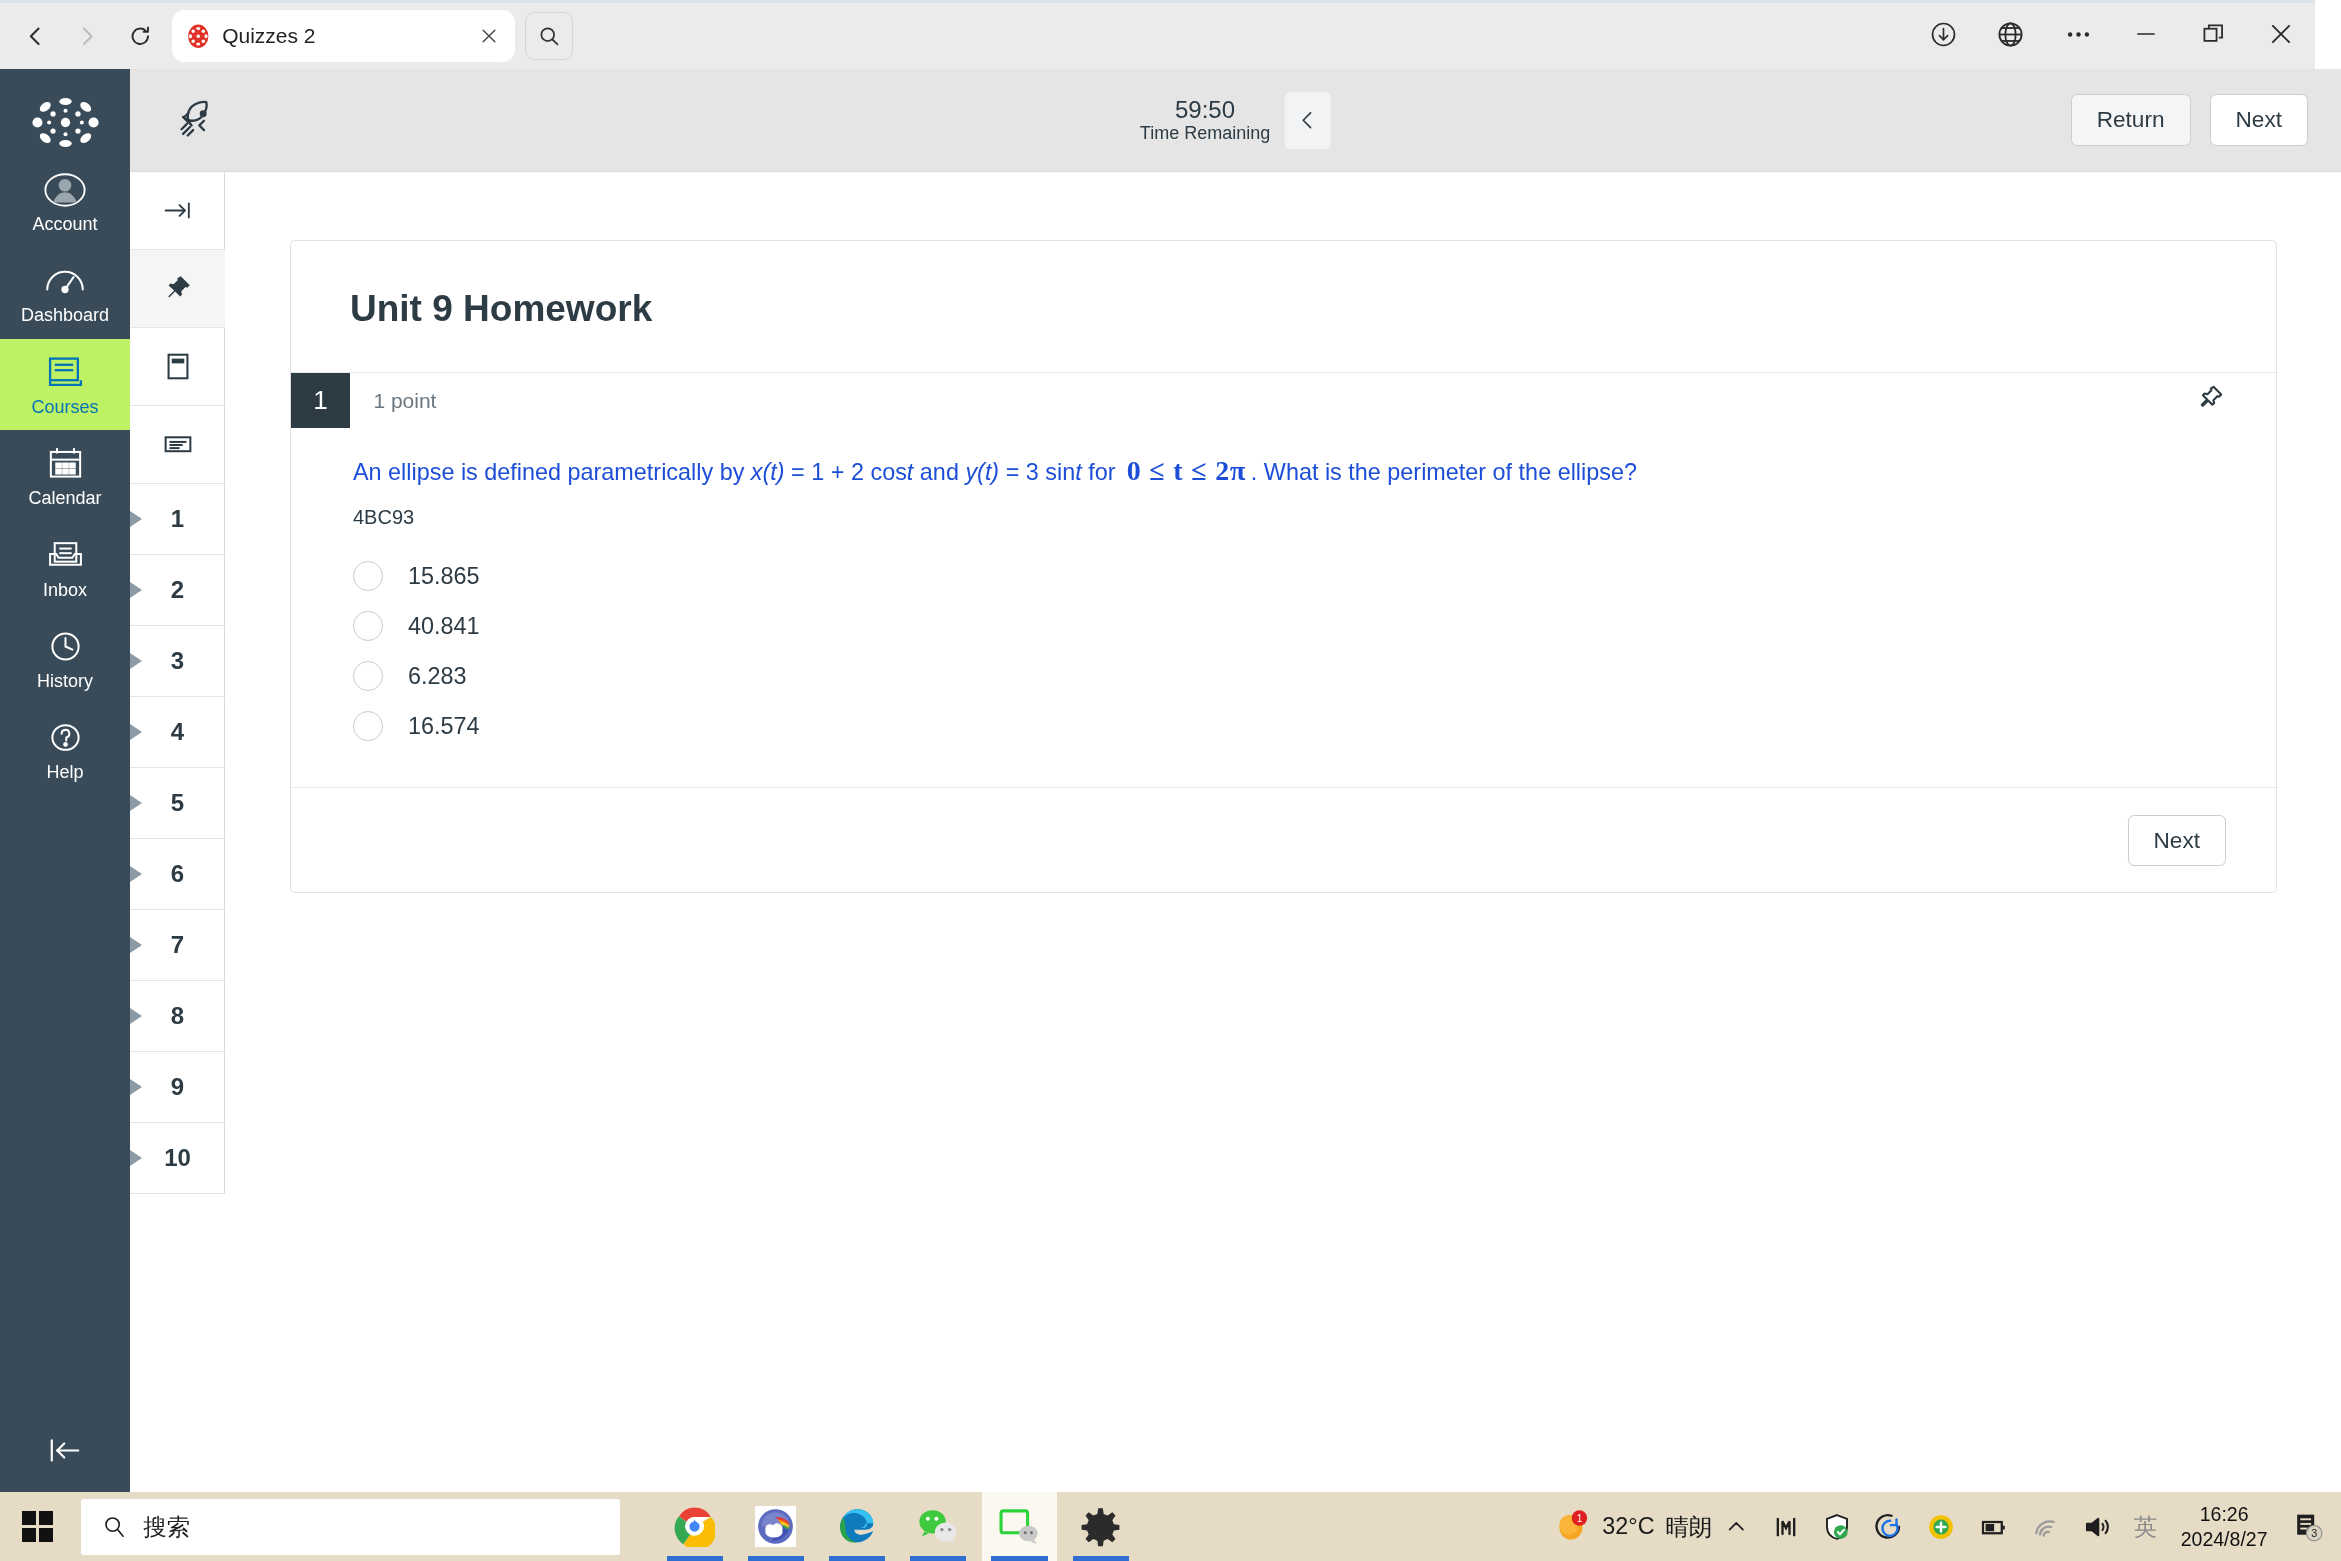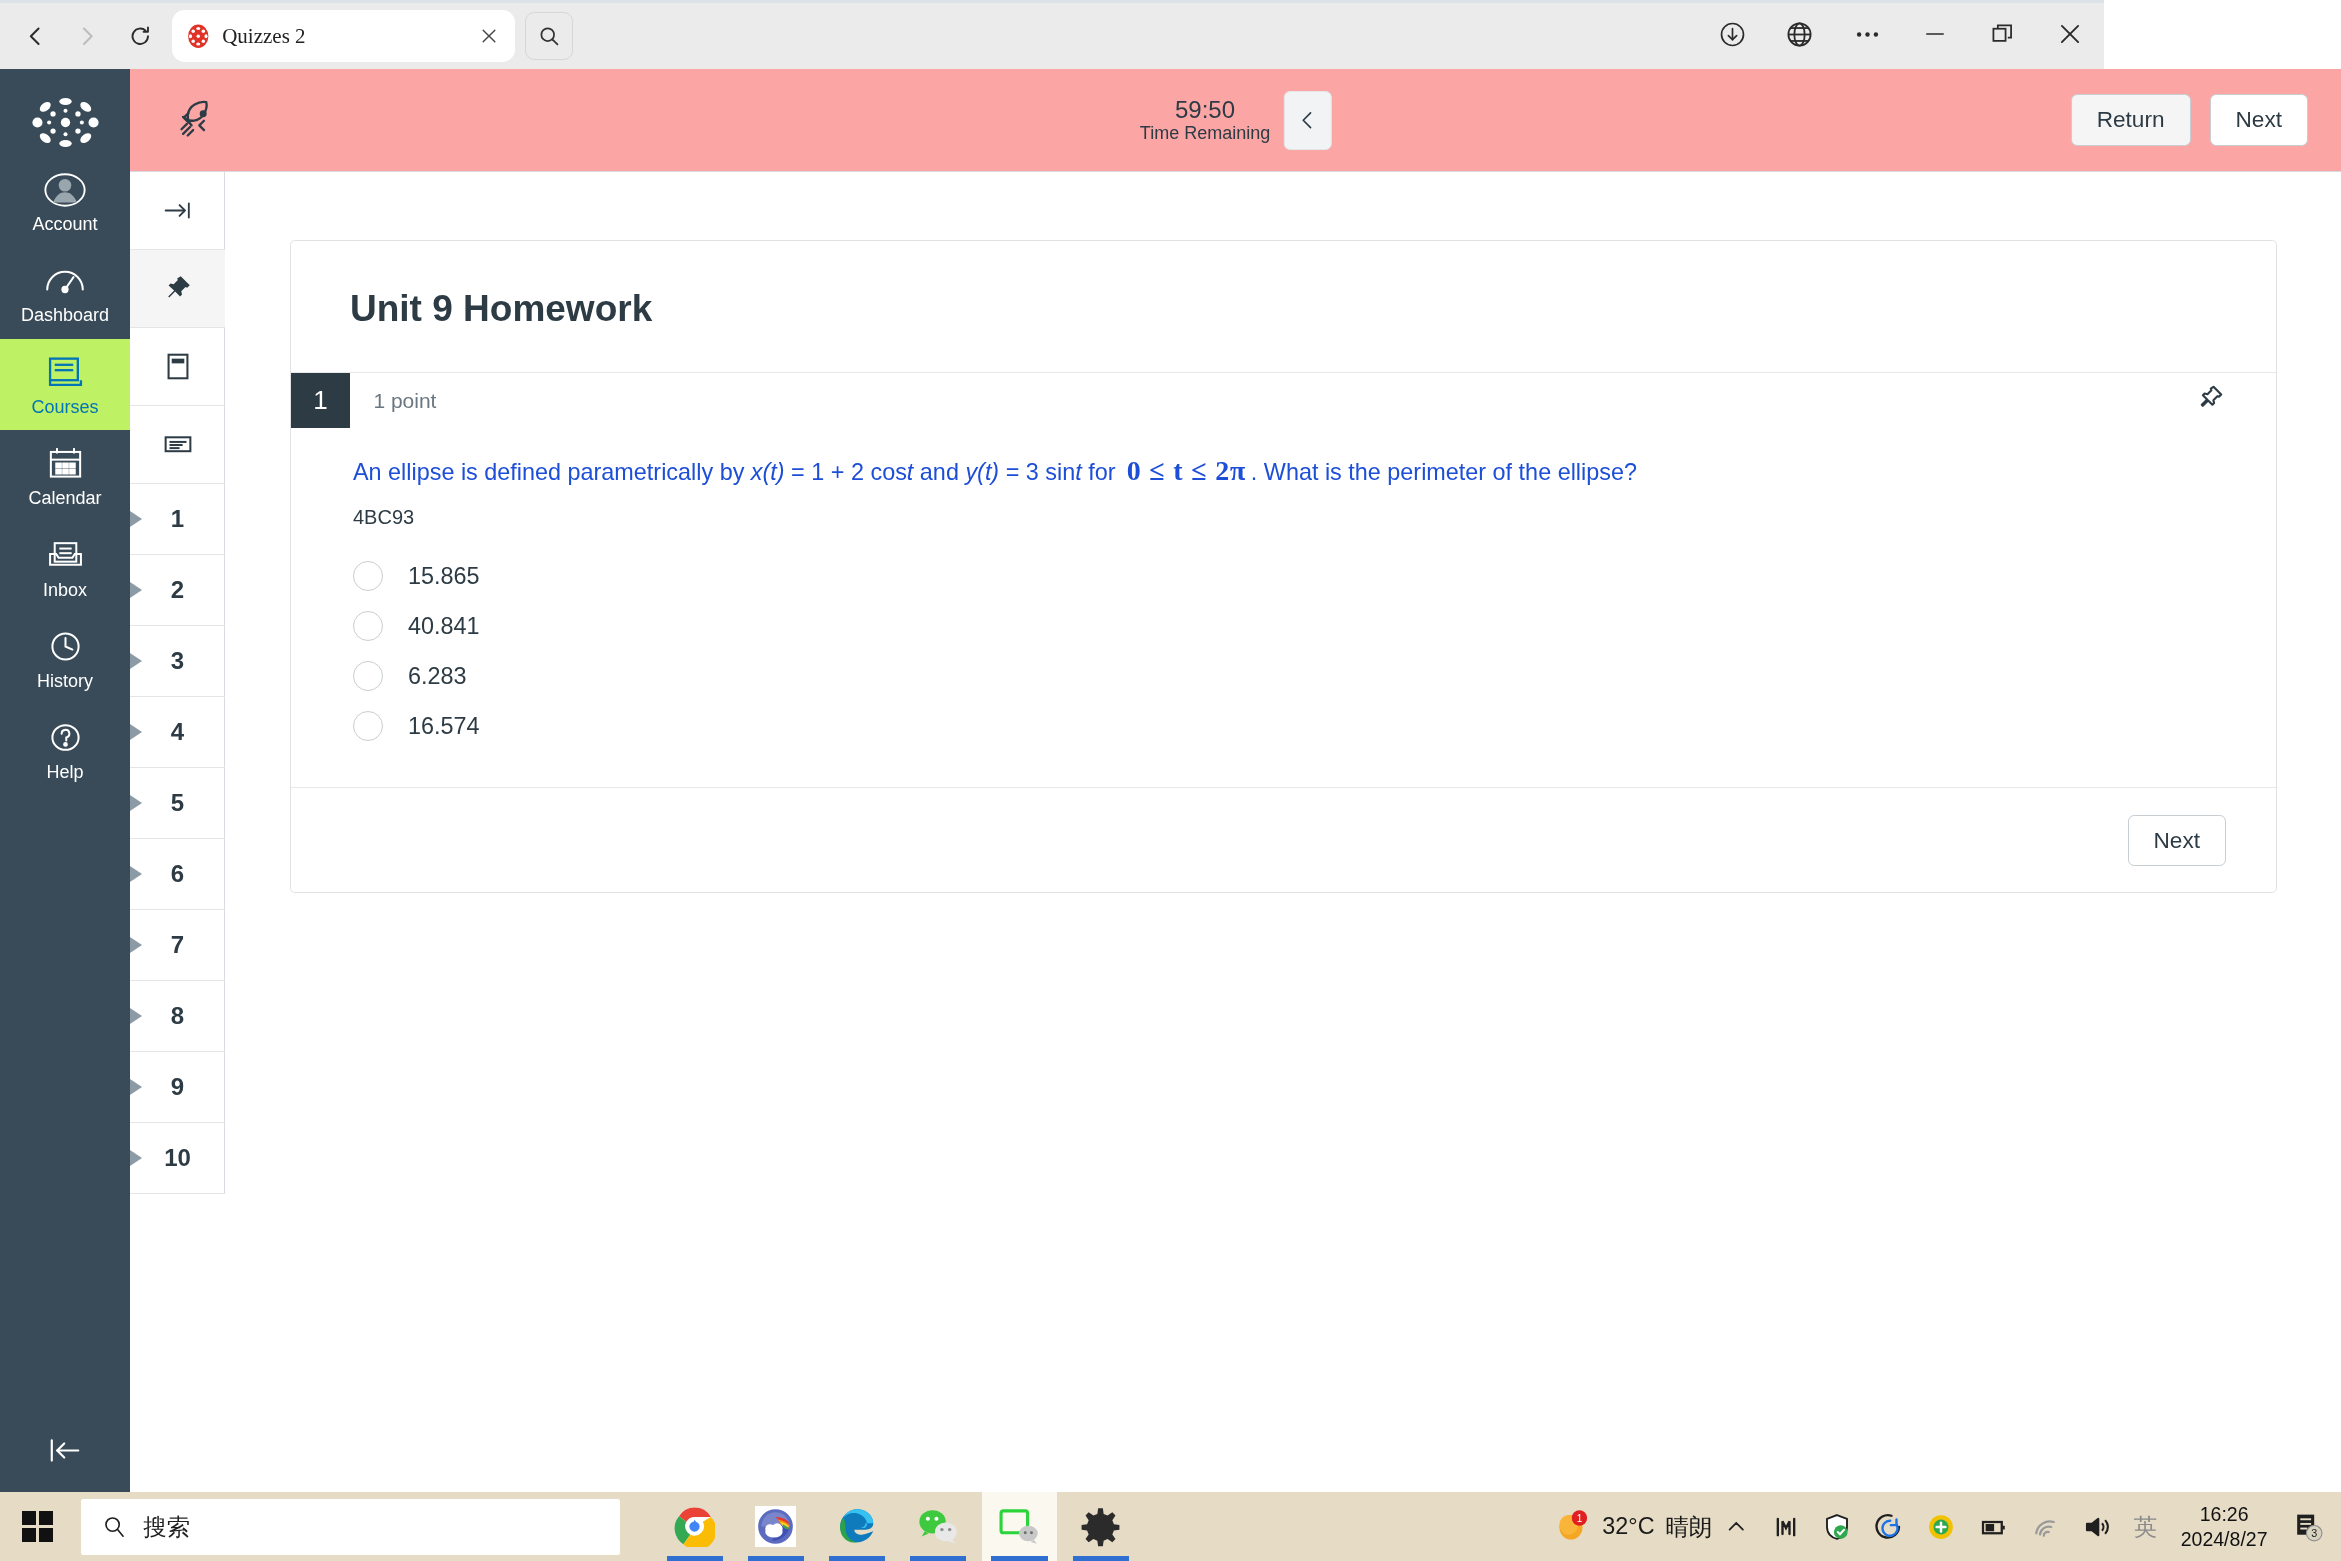--- a/index.html
+++ b/index.html
@@ -6,24 +6,24 @@
   html, body {
     width: 2342px; height: 1561px;
     font-family: "Liberation Sans", sans-serif;
     overflow: hidden;
     background: #ffffff;
   }
   .app { position: relative; width: 2342px; height: 1561px; }
 
   
   .browser-bar {
-    position: absolute; left: 0; top: 0; width: 2104px; height: 69px;
+    position: absolute; left: 0; top: 0; width: 2315px; height: 69px;
     background: #ebebeb;
     border-top: 3.9px solid #dde2e8;
-    display: flex; align-items: center; font-family: Liberation Serif, serif;
+    display: flex; align-items: center;
   }
   .nav-btns { display: flex; align-items: center; gap: 4.7px; margin-left: 11px; }
   .nav-btn {
     width: 48px; height: 48px; display: flex; align-items: center; justify-content: center;
     color: #2b2b2b;
   }
   .nav-btn.disabled { color: #bcbcbc; }
   .nav-btn svg { display: block; }
 
   .tab {
@@ -56,21 +56,21 @@
   }
   .gnav-item .glabel { font-size: 18px; line-height: 1.1; }
   .gnav-item.active { background: #bef264; color: #0374b5; }
   .gnav-icon { height: 45px; display:flex; align-items:center; justify-content:center; }
   .gnav-spacer { flex: 1; }
   .gnav-collapse { width: 130px; height: 86px; display: flex; align-items: center; justify-content: center; color: #fff; }
 
   
   .quiz-top {
     position: absolute; left: 130px; top: 69px; width: 2212px; height: 103px;
-    background: #fca5a5; border-bottom: 0.8px solid #d7dade;
+    background: #e5e5e5; border-bottom: 0.8px solid #d7dade;
     display: flex; align-items: center;
   }
   .rocket { margin-left: 39px; width: 55px; height: 55px; color:#2d3b45; display:flex; align-items:center; justify-content:center;}
   .timer-wrap { position: absolute; left: 50%; transform: translateX(-50%); display: flex; align-items: center; gap: 14px; }
   .timer-text { text-align: center; color: #2d3b45; }
   .timer-value { font-size: 24px; line-height: 1.15; }
   .timer-label { font-size: 18px; line-height: 1.15; }
   .timer-toggle {
     width: 48px; height: 59px; background: #f2f3f4; border: 0.8px solid #e4e6e8; border-radius: 6.2px;
     display: flex; align-items: center; justify-content: center; color: #2d3b45;

